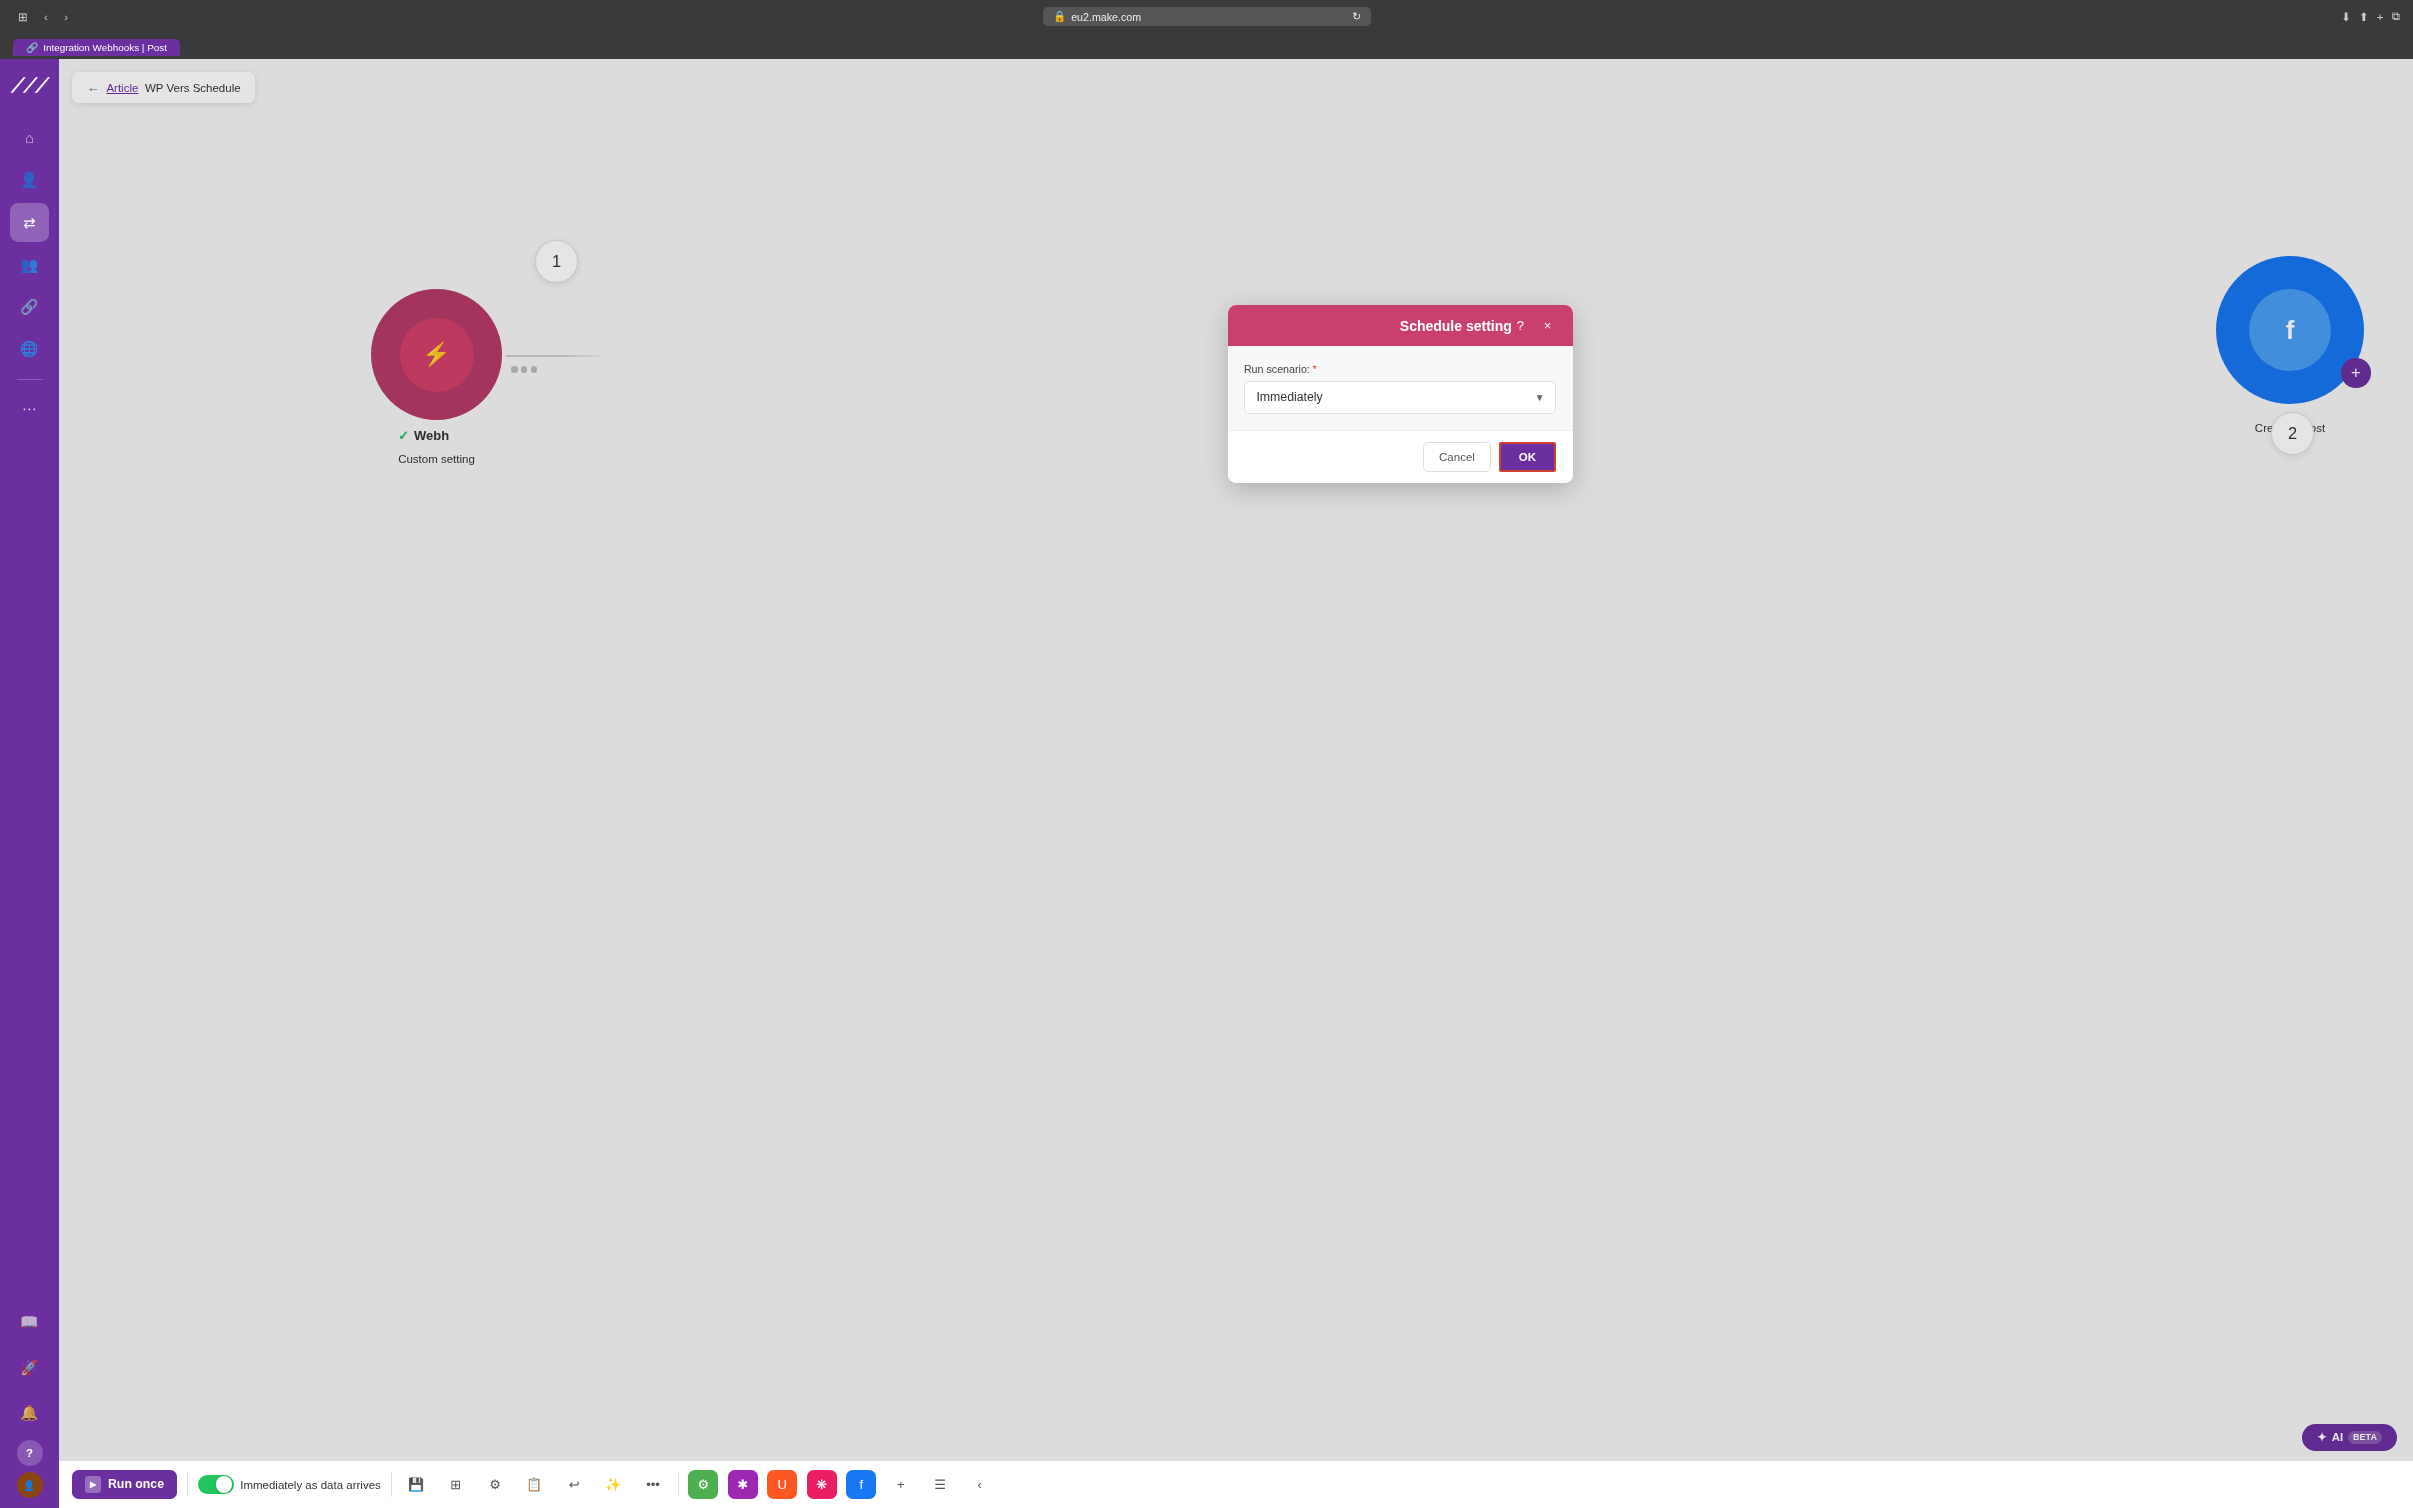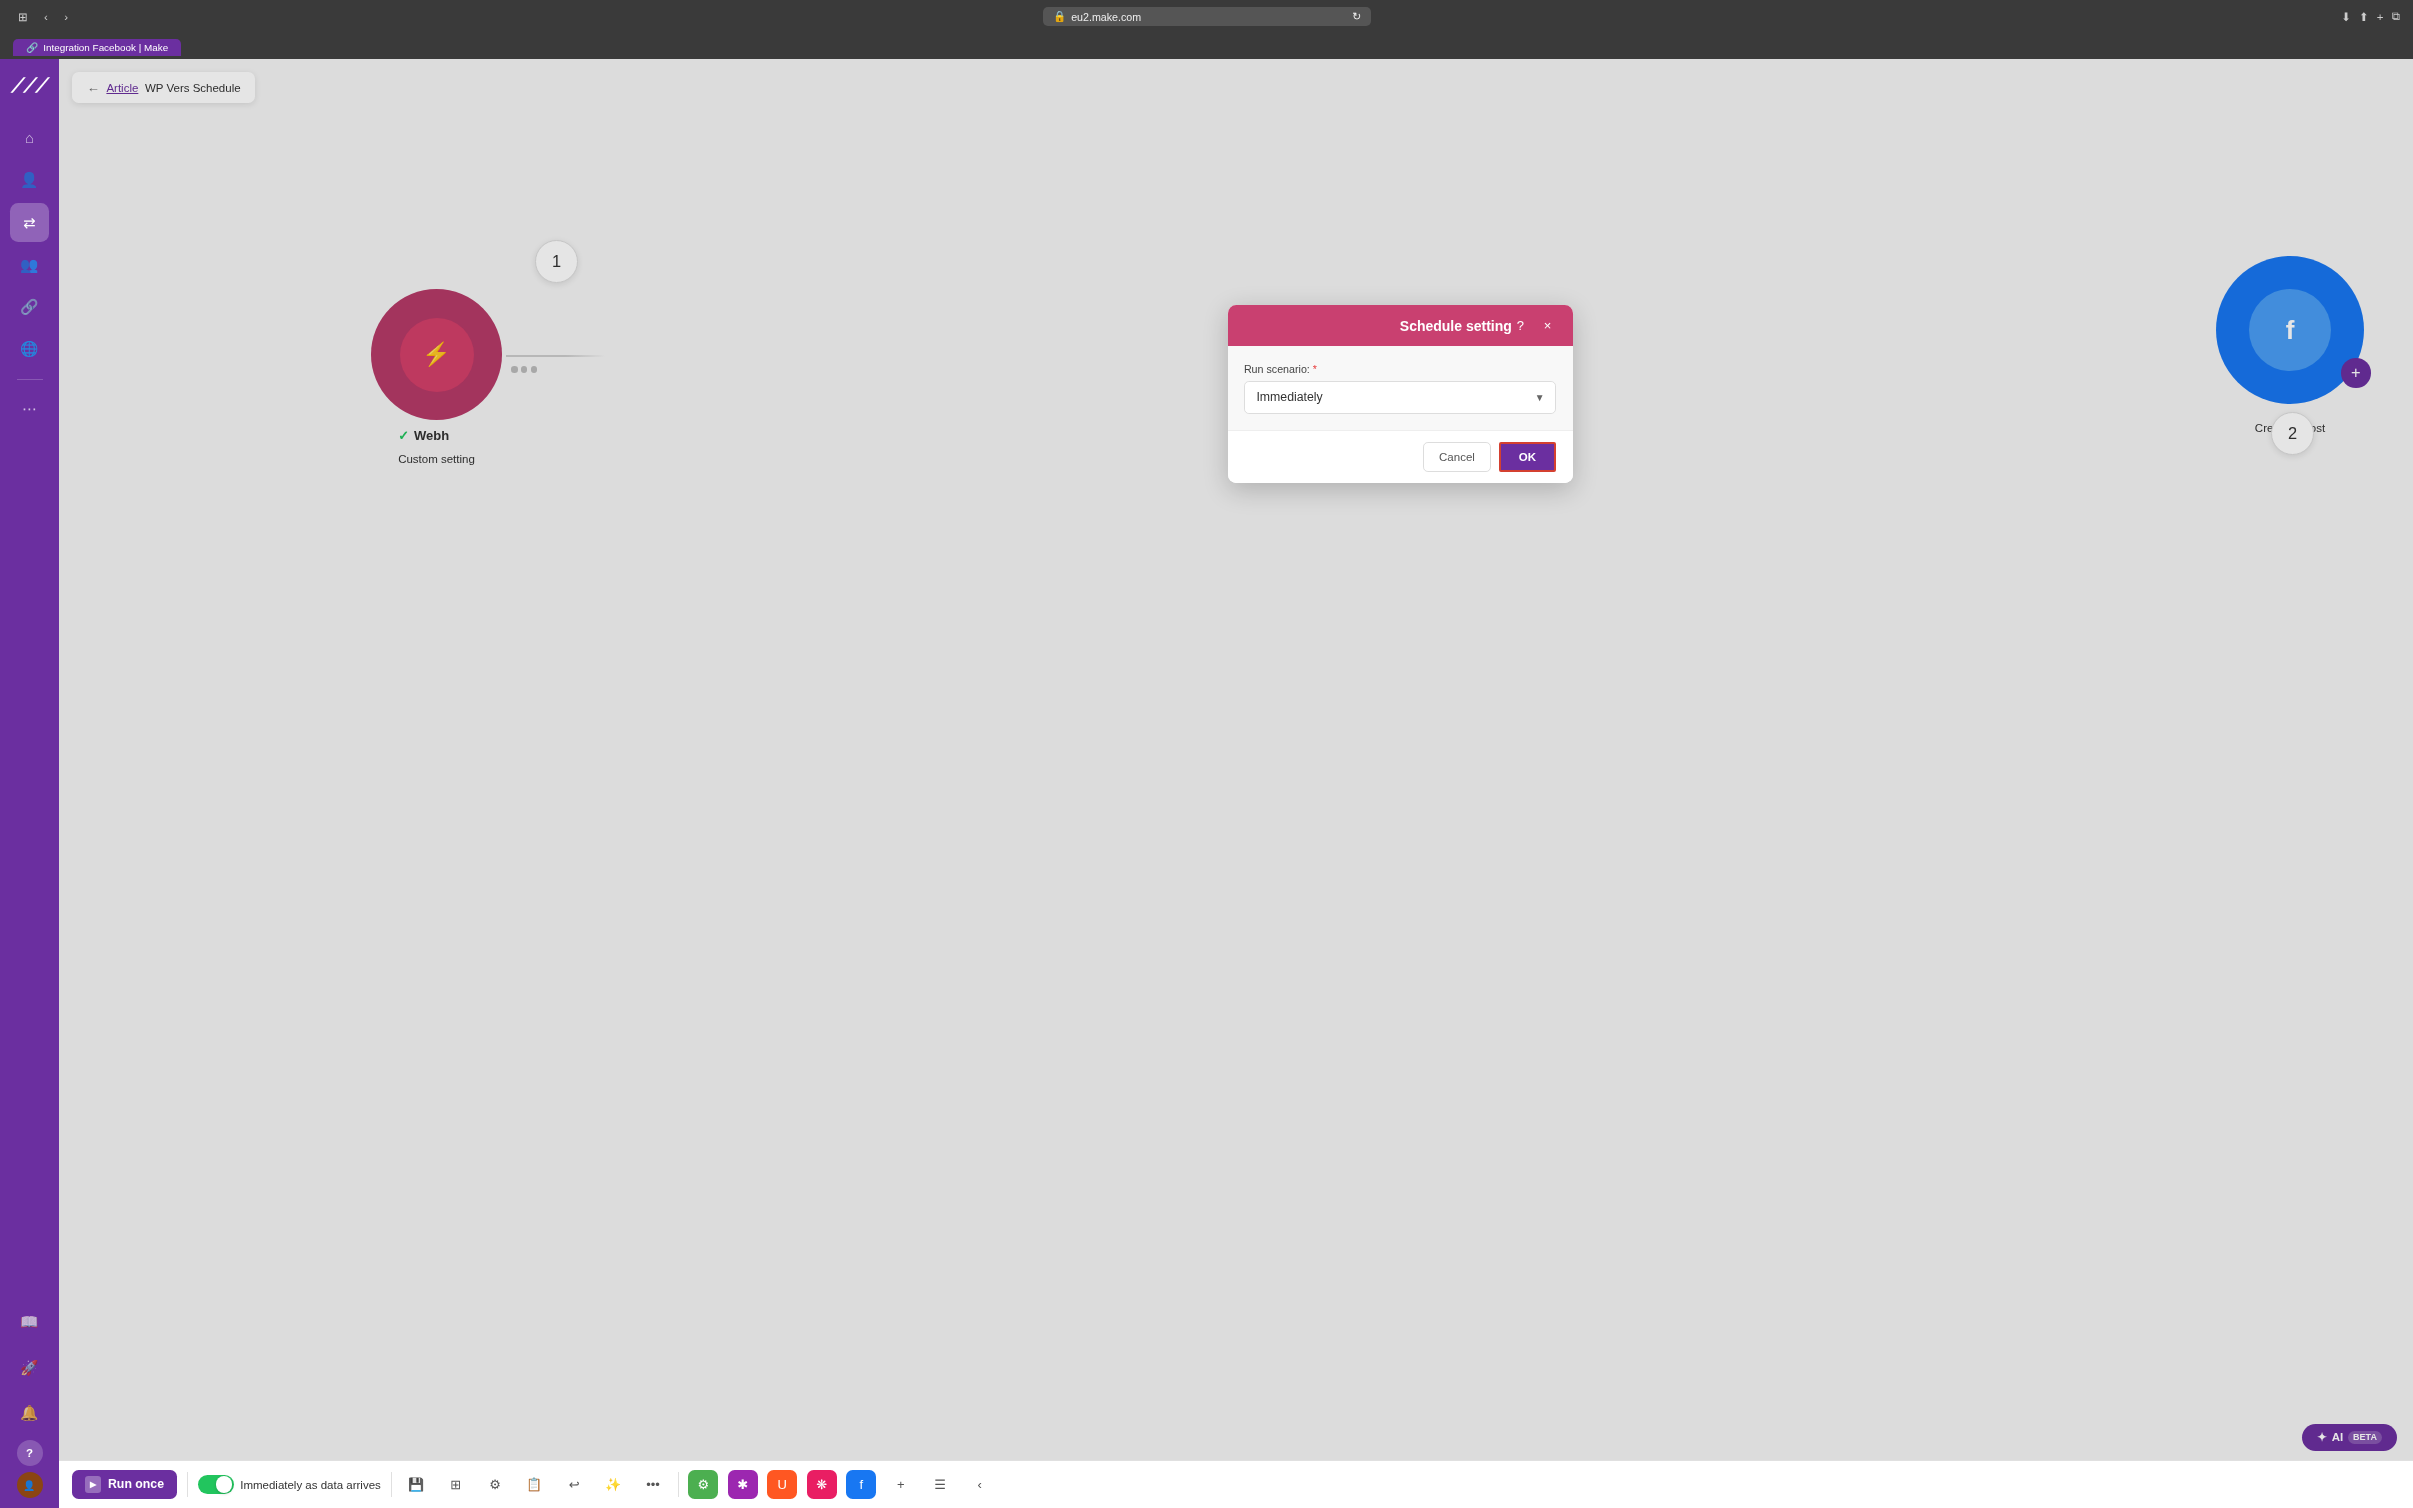--- a/index.html
+++ b/index.html
@@ -584,21 +584,21 @@
     <div class="browser-actions">
       <button class="browser-action-btn">⬇</button>
       <button class="browser-action-btn">⬆</button>
       <button class="browser-action-btn">+</button>
       <button class="browser-action-btn">⧉</button>
     </div>
   </div>
   <div class="tab-bar">
     <div class="tab active">
       <span>🔗</span>
-      <span>Integration Facebook | Make</span>
+      <span>Integration Webhooks | Post</span>
     </div>
   </div>
 </div>
 
 <div class="app-container">
 
   <div class="sidebar">
     <div class="sidebar-logo">
       <span class="logo-icon">⟋⟋⟋</span>
     </div>

